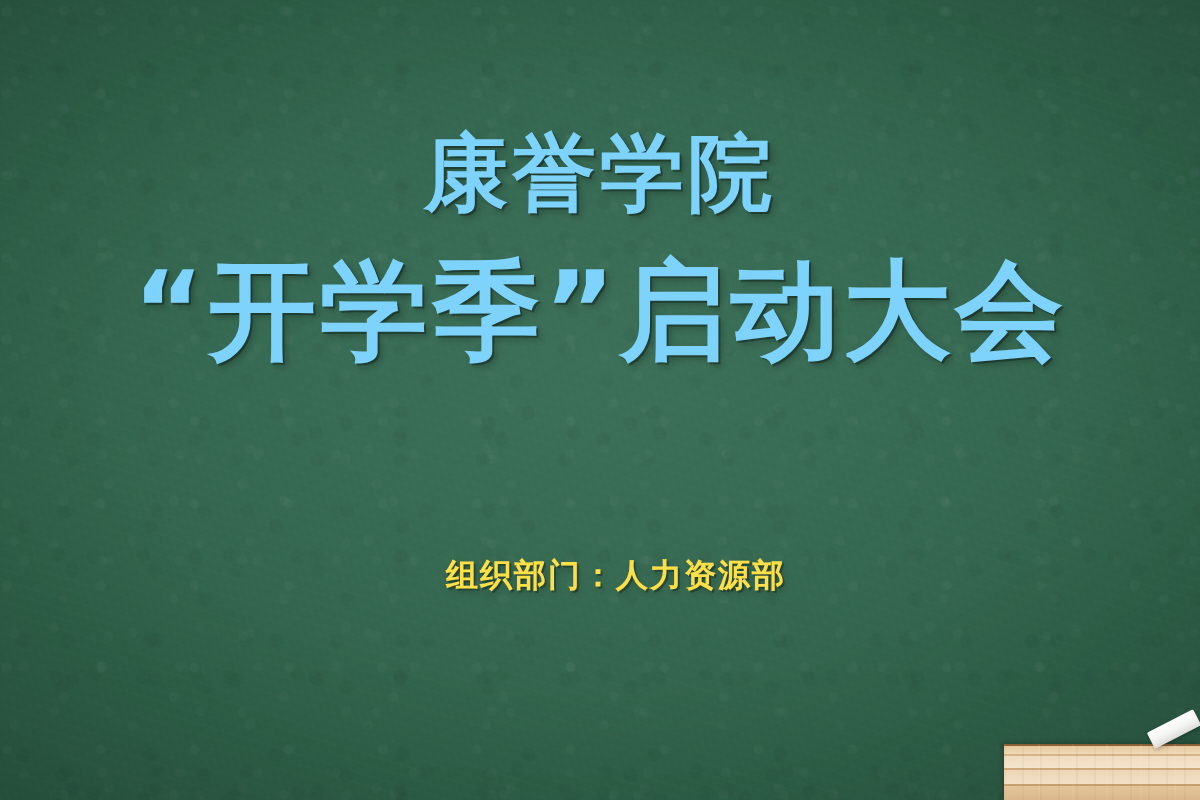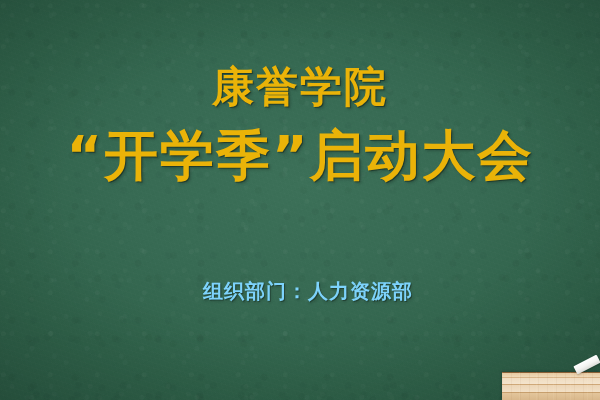--- a/index.html
+++ b/index.html
@@ -86,40 +86,40 @@
   }
 
   .title-block {
     position: absolute;
     top: 62px;
     left: 0;
     right: 0;
   }
 
   .title-line {
-    color: #eab308;
+    color: #7dd3fc;
     font-weight: bold;
     letter-spacing: 2px;
     line-height: 1.18;
     white-space: nowrap;
     text-shadow:
       1px 1px 0 rgba(0,0,0,.30),
       2px 2px 3px rgba(0,0,0,.22);
   }
 
   .title-line-1 { font-size: 42px; }
   .title-line-2 { font-size: 54px; margin-top: 12px; }
 
   .subtitle {
     position: absolute;
     top: 278px;
     left: 16px;
     right: 0;
-    color: #7dd3fc;
-    font-size: 20px;
+    color: #fde047;
+    font-size: 16px;
     font-weight: bold;
     letter-spacing: 1px;
     white-space: nowrap;
     text-shadow:
       1px 1px 0 rgba(0,0,0,.28),
       1px 2px 3px rgba(0,0,0,.20);
   }
 
   
   .chalk-ledge {

